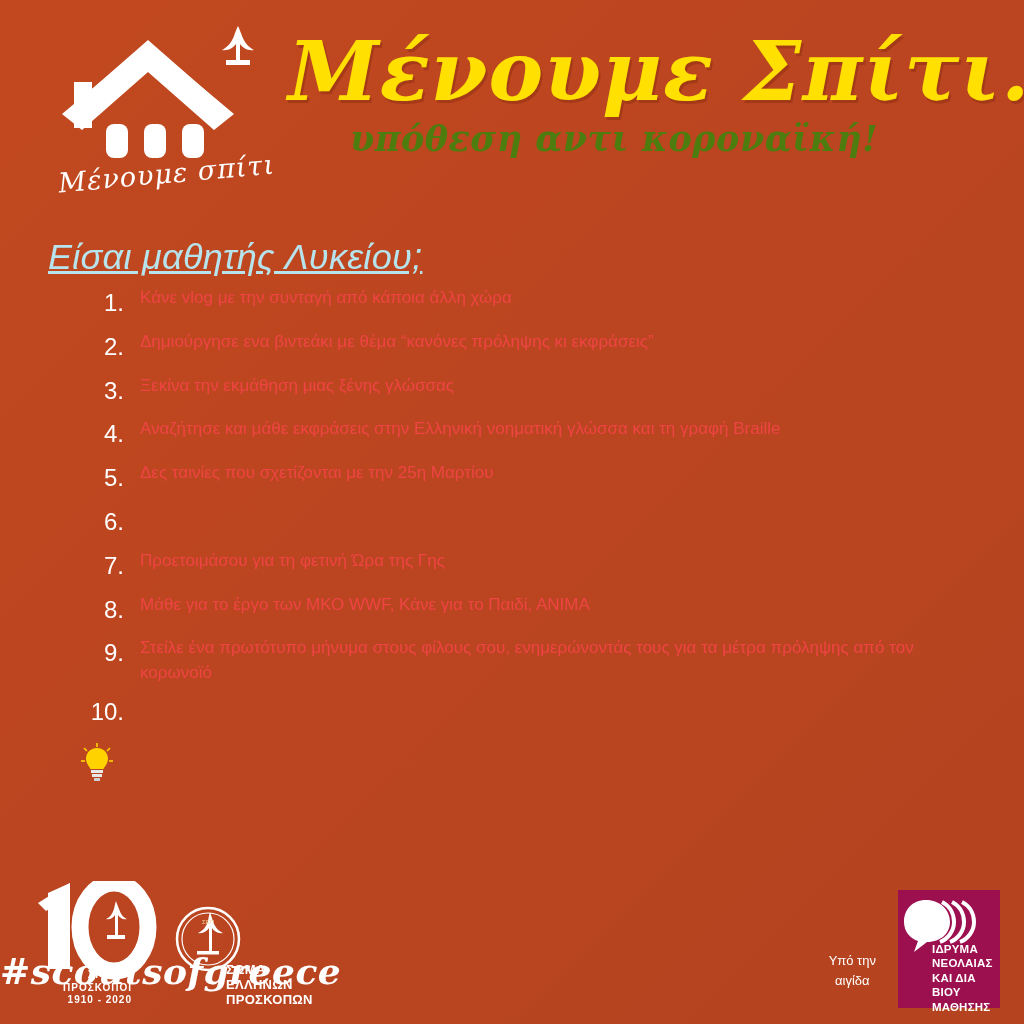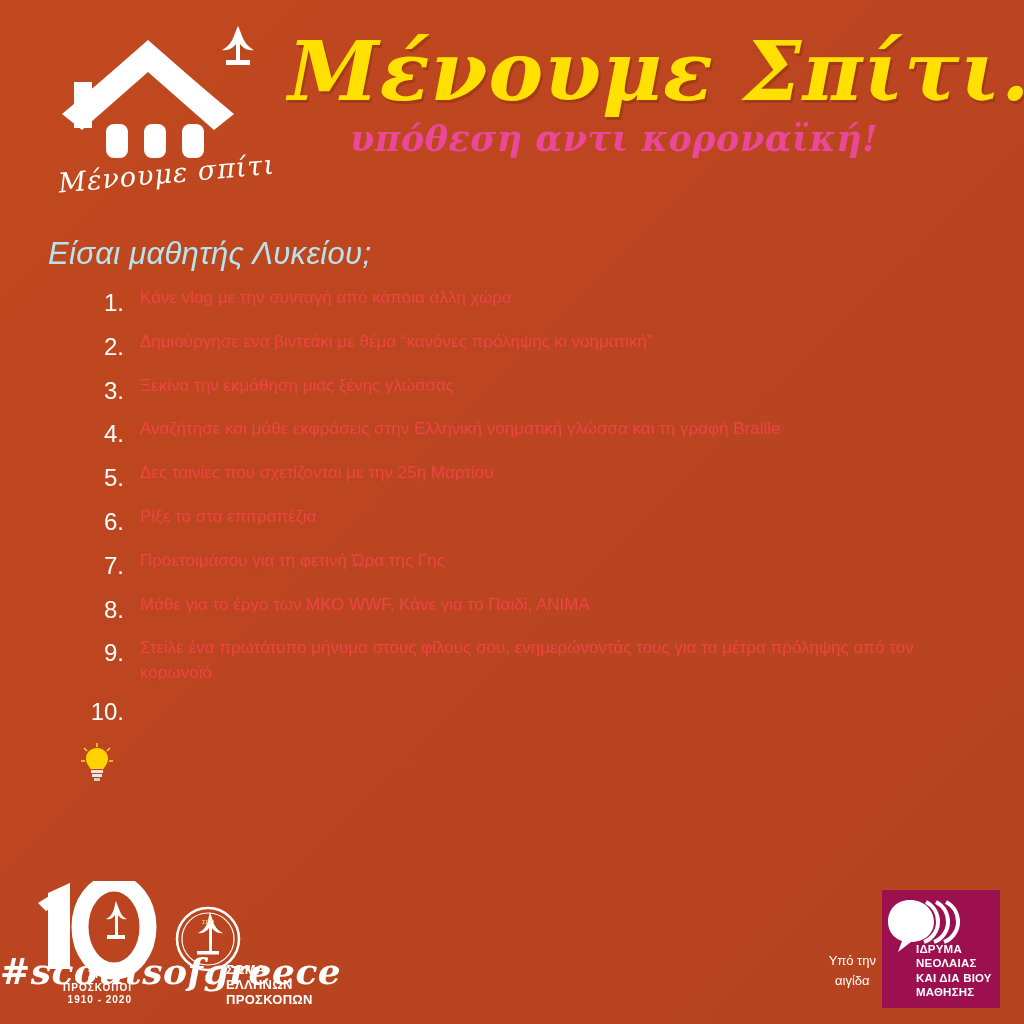--- a/index.html
+++ b/index.html
@@ -60,34 +60,35 @@
     text-shadow: 2px 3px 0 rgba(120,35,12,0.35);
     white-space: nowrap;
   }
   .title-sub {
     margin-top: 6px;
     margin-left: 62px;
     font-family: "DejaVu Serif", serif;
     font-style: italic;
     font-weight: bold;
     font-size: 35px;
-    color: #ec4899;
+    color: #4d7c0f;
     letter-spacing: 0.5px;
     white-space: nowrap;
   }
 
   
   .question {
     position: absolute;
     left: 48px;
     top: 236px;
-    font-size: 31px;
+    font-size: 36px;
     font-style: italic;
     color: #b7e4ec;
     letter-spacing: 0.3px;
+    text-decoration: underline;
   }
 
   
   .list {
     position: absolute;
     left: 78px;
     top: 286px;
     width: 900px;
   }
   .list-item {
@@ -189,21 +190,21 @@
     font-size: 13px;
     line-height: 1.5;
     color: #ffffff;
     margin-left: 8px;
   }
 
   .inedivim {
     position: absolute;
     right: 24px;
     bottom: 16px;
-    width: 118px;
+    width: 102px;
     height: 118px;
     background: #9c1050;
     display: block;
   }
   .inedivim-text {
     position: absolute;
     left: 34px;
     top: 52px;
     font-size: 11.5px;
     font-weight: bold;
@@ -246,37 +247,36 @@
 
 <div class="question">Είσαι μαθητής Λυκείου;</div>
 
 <div class="list">
   <div class="list-item">
     <div class="list-num">1.</div>
     <div class="list-text">Κάνε vlog με την συνταγή από κάποια άλλη χώρα</div>
   </div>
   <div class="list-item">
     <div class="list-num">2.</div>
-    <div class="list-text">Δημιούργησε ενα βιντεάκι με θέμα “κανόνες πρόληψης κι νοηματική”</div>
+    <div class="list-text">Δημιούργησε ενα βιντεάκι με θέμα “κανόνες πρόληψης κι εκφράσεις”</div>
   </div>
   <div class="list-item">
     <div class="list-num">3.</div>
     <div class="list-text">Ξεκίνα την εκμάθηση μιας ξένης γλώσσας</div>
   </div>
   <div class="list-item">
     <div class="list-num">4.</div>
     <div class="list-text">Αναζήτησε και μάθε εκφράσεις στην Ελληνική νοηματική γλώσσα και τη γραφή Braille</div>
   </div>
   <div class="list-item">
     <div class="list-num">5.</div>
     <div class="list-text">Δες ταινίες που σχετίζονται με την 25η Μαρτίου</div>
   </div>
   <div class="list-item">
     <div class="list-num">6.</div>
-    <div class="list-text">Ρίξε το στα επιτραπέζια</div>
   </div>
   <div class="list-item">
     <div class="list-num">7.</div>
     <div class="list-text">Προετοιμάσου για τη φετινή Ώρα της Γης</div>
   </div>
   <div class="list-item">
     <div class="list-num">8.</div>
     <div class="list-text">Μάθε για το έργο των ΜΚΟ WWF, Κάνε για το Παιδί, ΑΝΙΜΑ</div>
   </div>
   <div class="list-item">

